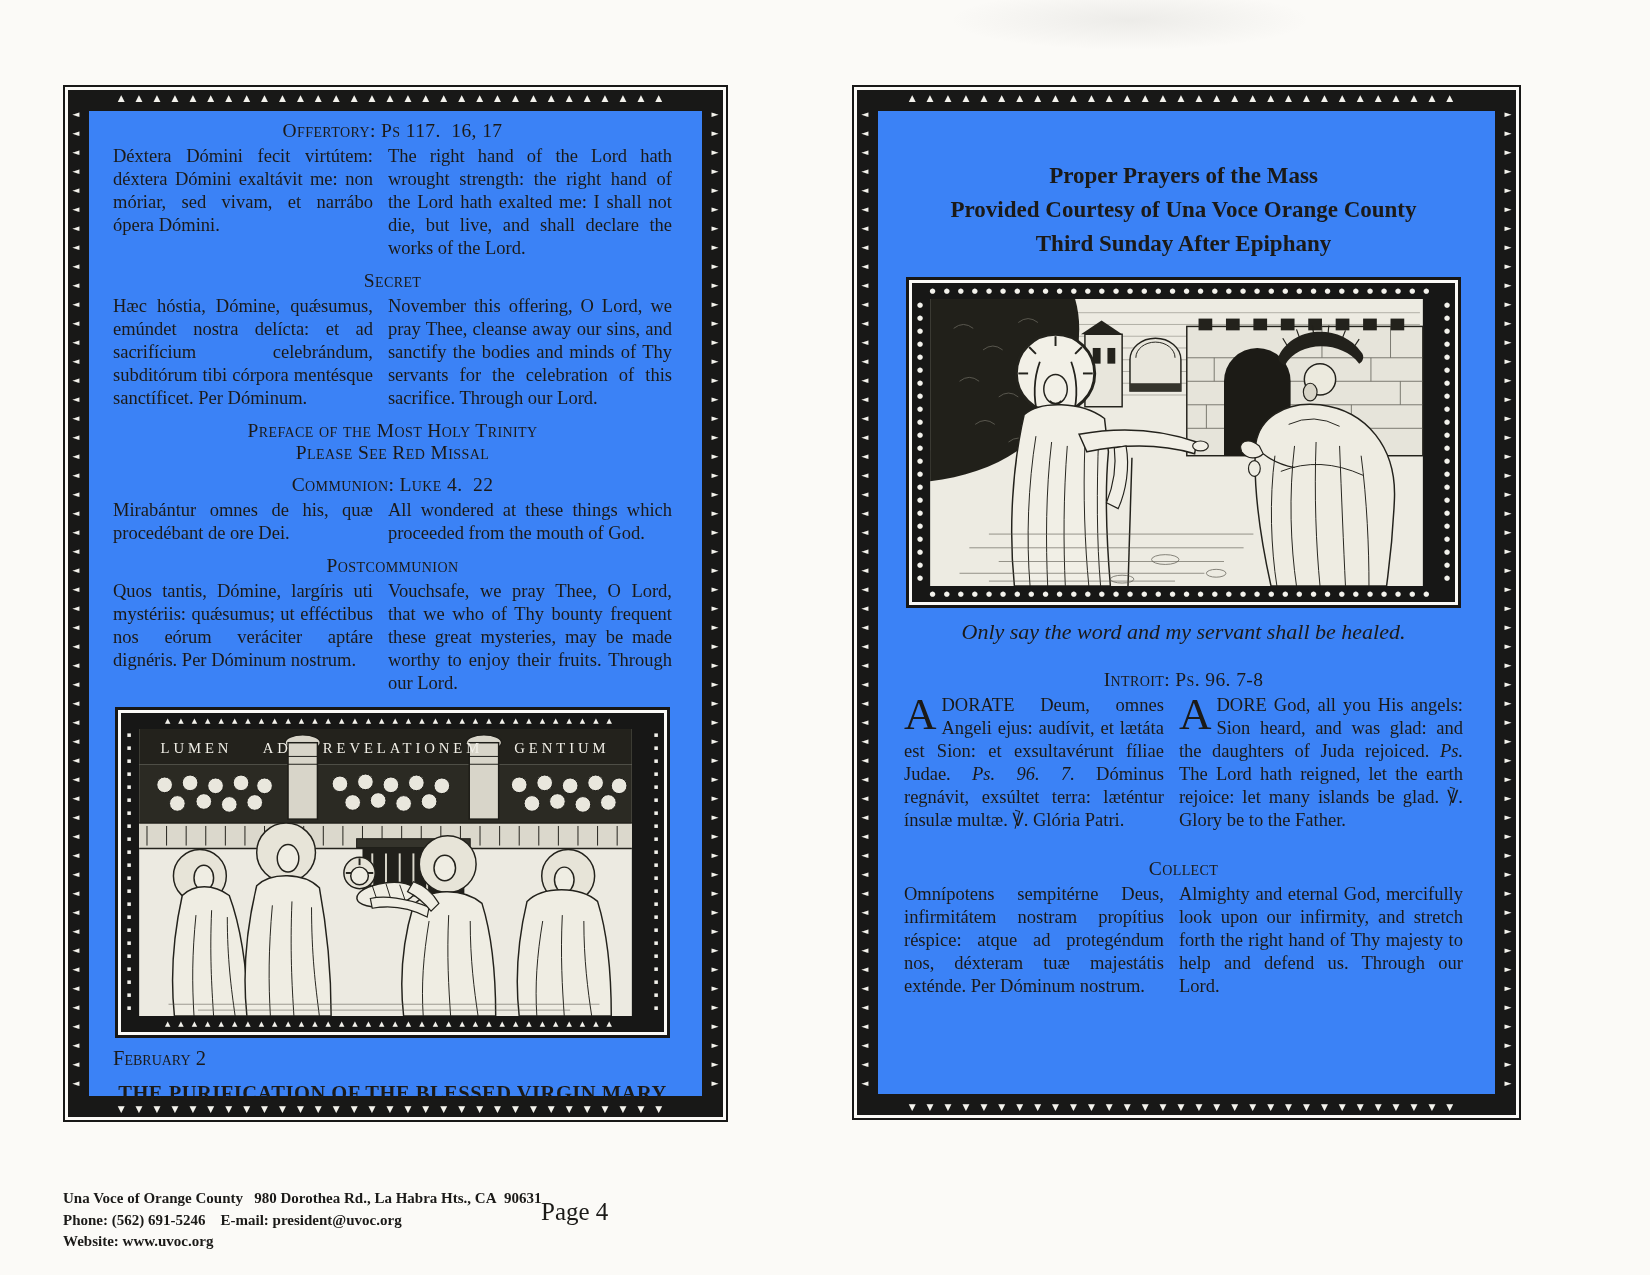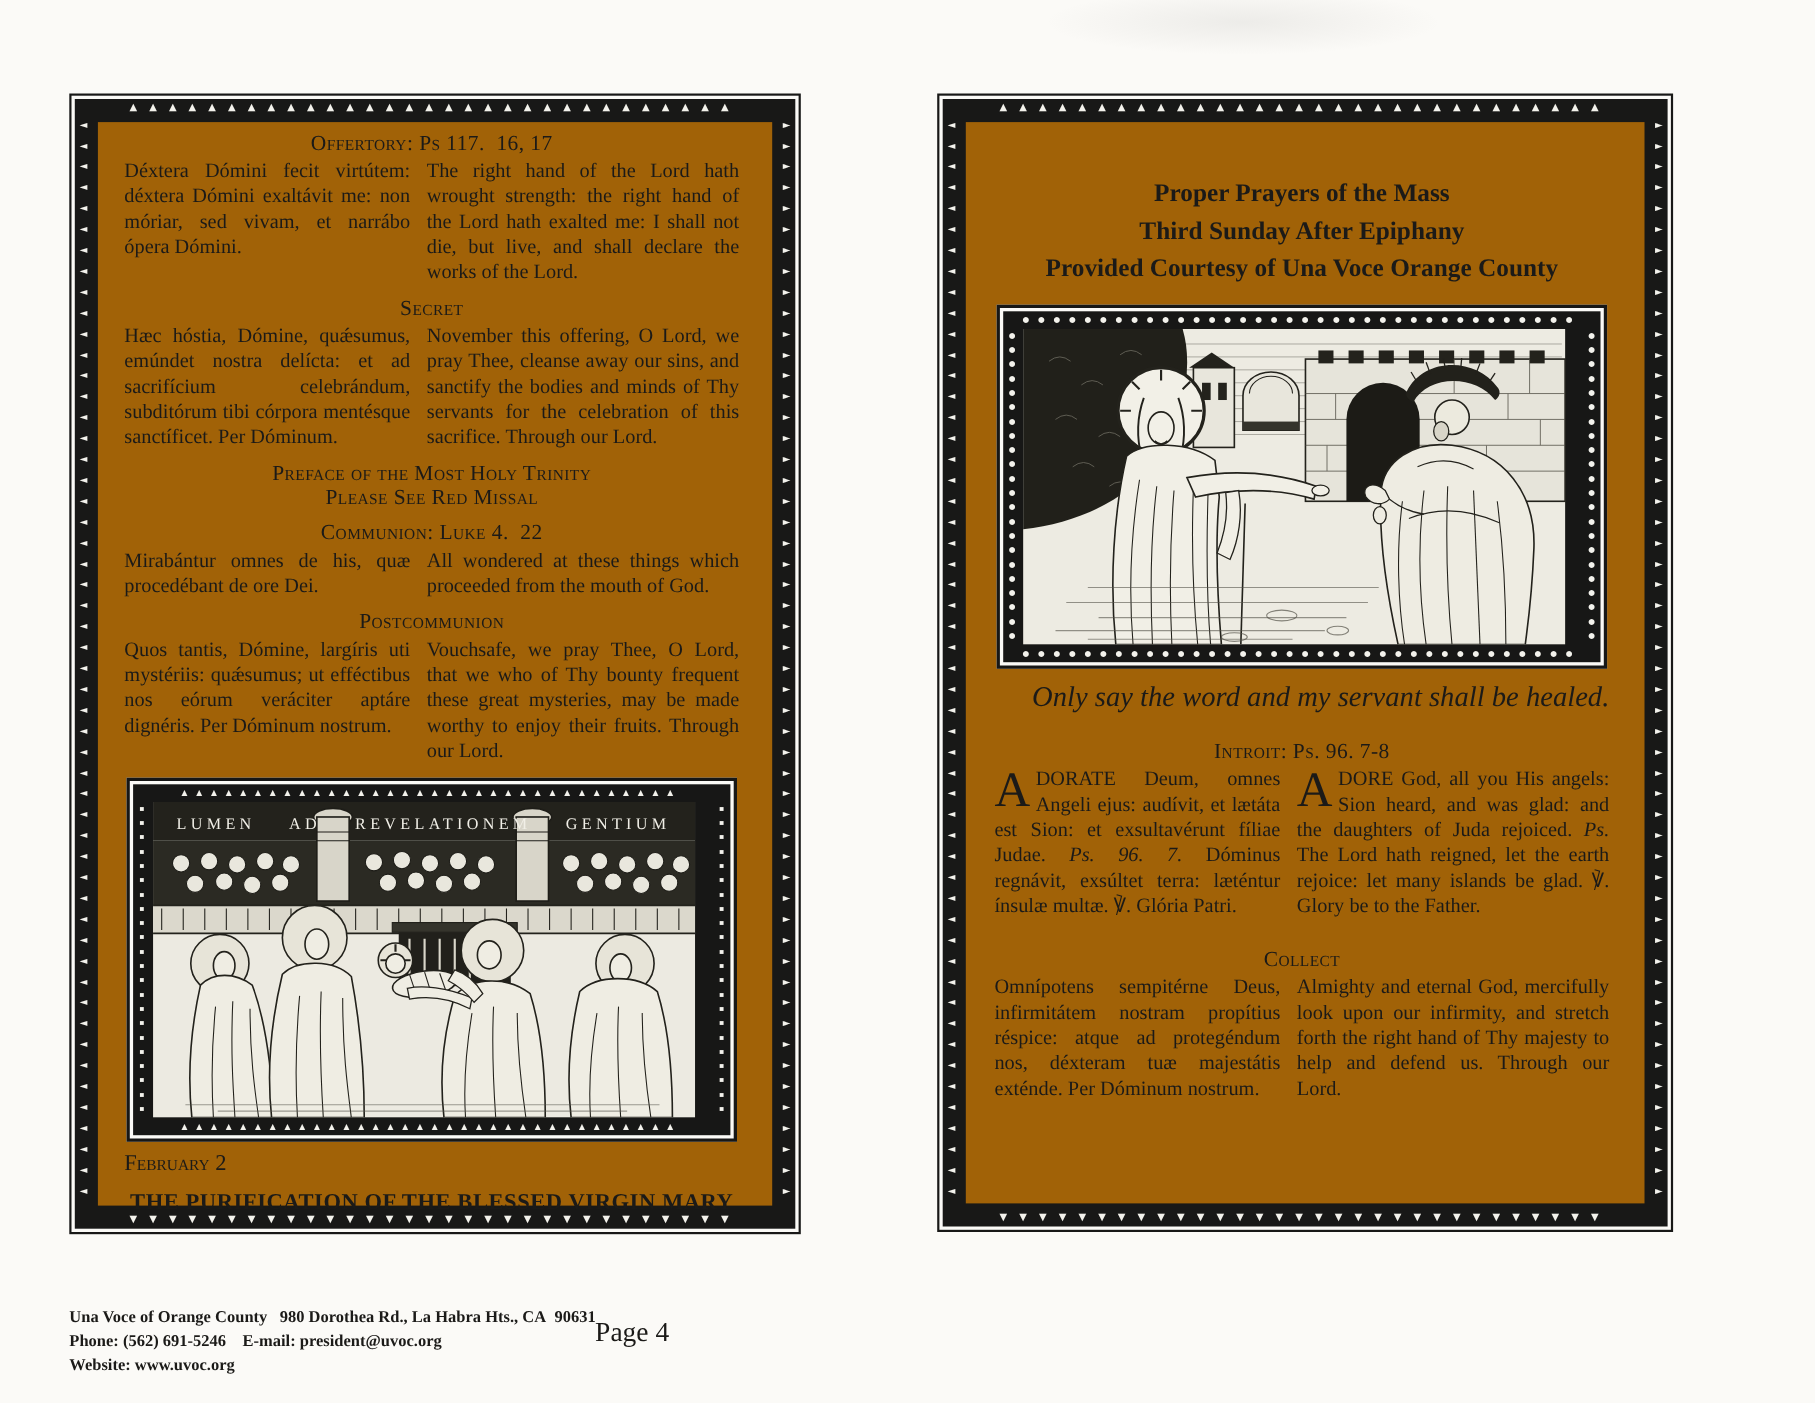--- a/index.html
+++ b/index.html
@@ -17,21 +17,21 @@
   .outer-line{position:absolute;inset:0;border:2px solid #181817;}
   .bandbox{position:absolute;inset:5px;background:#181817;}
   .tri-row,.tri-col{position:absolute;color:#f3f2ec;overflow:hidden;
     font-family:"DejaVu Sans",sans-serif;}
   .tri-row{left:16px;right:16px;height:16px;line-height:17px;font-size:9px;
     letter-spacing:11px;text-align:center;white-space:nowrap;}
   .row-top{top:0;}.row-bottom{bottom:0;}
   .tri-col{top:15px;bottom:15px;width:16px;line-height:19px;font-size:9px;
     text-align:center;white-space:pre;}
   .col-left{left:0;}.col-right{right:0;}
-  .page-inner{position:absolute;inset:21px;background:#a16207;}
+  .page-inner{position:absolute;inset:21px;background:#3b82f6;}
 
   
   .inner-pad-l{padding:6px 30px 0 24px;}
   .inner-pad-r{padding:6px 32px 0 26px;}
   .sec-head{text-align:center;font-variant:small-caps;font-size:19.5px;
     letter-spacing:.4px;margin:10px 0 3px;}
   .sec-head.first{margin-top:3px;}
   .sec-head.tight{margin:10px 0 0;}
   .sec-head.sub{margin:0 0 3px;}
   .cols{display:flex;gap:15px;}
@@ -48,21 +48,21 @@
   .eng svg{display:block;}
 
   .eng-left{width:543px;margin:12px auto 0;}
   .eng-right{width:543px;margin:16px auto 0;}
 
   .feb{text-align:left;font-variant:small-caps;font-size:20.5px;margin-top:9px;}
   .purif{text-align:center;font-weight:bold;font-size:20.5px;letter-spacing:.5px;margin-top:12px;}
 
   .title-block{margin-top:42px;text-align:center;font-weight:bold;
     font-size:23px;line-height:34px;}
-  .caption-it{text-align:right;font-style:italic;font-size:26px;margin-top:11px;}
+  .caption-it{text-align:center;font-style:italic;font-size:22px;margin-top:11px;}
 
   
   .footer{position:absolute;left:63px;top:1188px;width:545px;text-align:left;
     font-weight:bold;font-size:15px;line-height:21.5px;}
   .page-num{position:absolute;left:541px;top:1198px;font-size:25px;}
 
   svg text{font-family:"Liberation Serif","DejaVu Serif",serif;}
 </style>
 </head>
 <body>
@@ -547,22 +547,22 @@
 ►
 ►
 ►
 ►
 ►
 </div>
     <div class="page-inner inner-pad-r">
 
       <div class="title-block">
         <div>Proper Prayers of the Mass</div>
+        <div>Provided Courtesy of Una Voce Orange County</div>
         <div>Third Sunday After Epiphany</div>
-        <div>Provided Courtesy of Una Voce Orange County</div>
       </div>
 
       <div class="eng eng-right">
         <div class="eng-band">
           <div class="tri-row row-top">●●●●●●●●●●●●●●●●●●●●●●●●●●●●●●●●●●●●</div>
           <div class="tri-row row-bottom">●●●●●●●●●●●●●●●●●●●●●●●●●●●●●●●●●●●●</div>
           <div class="tri-col col-left">●
 ●
 ●
 ●

